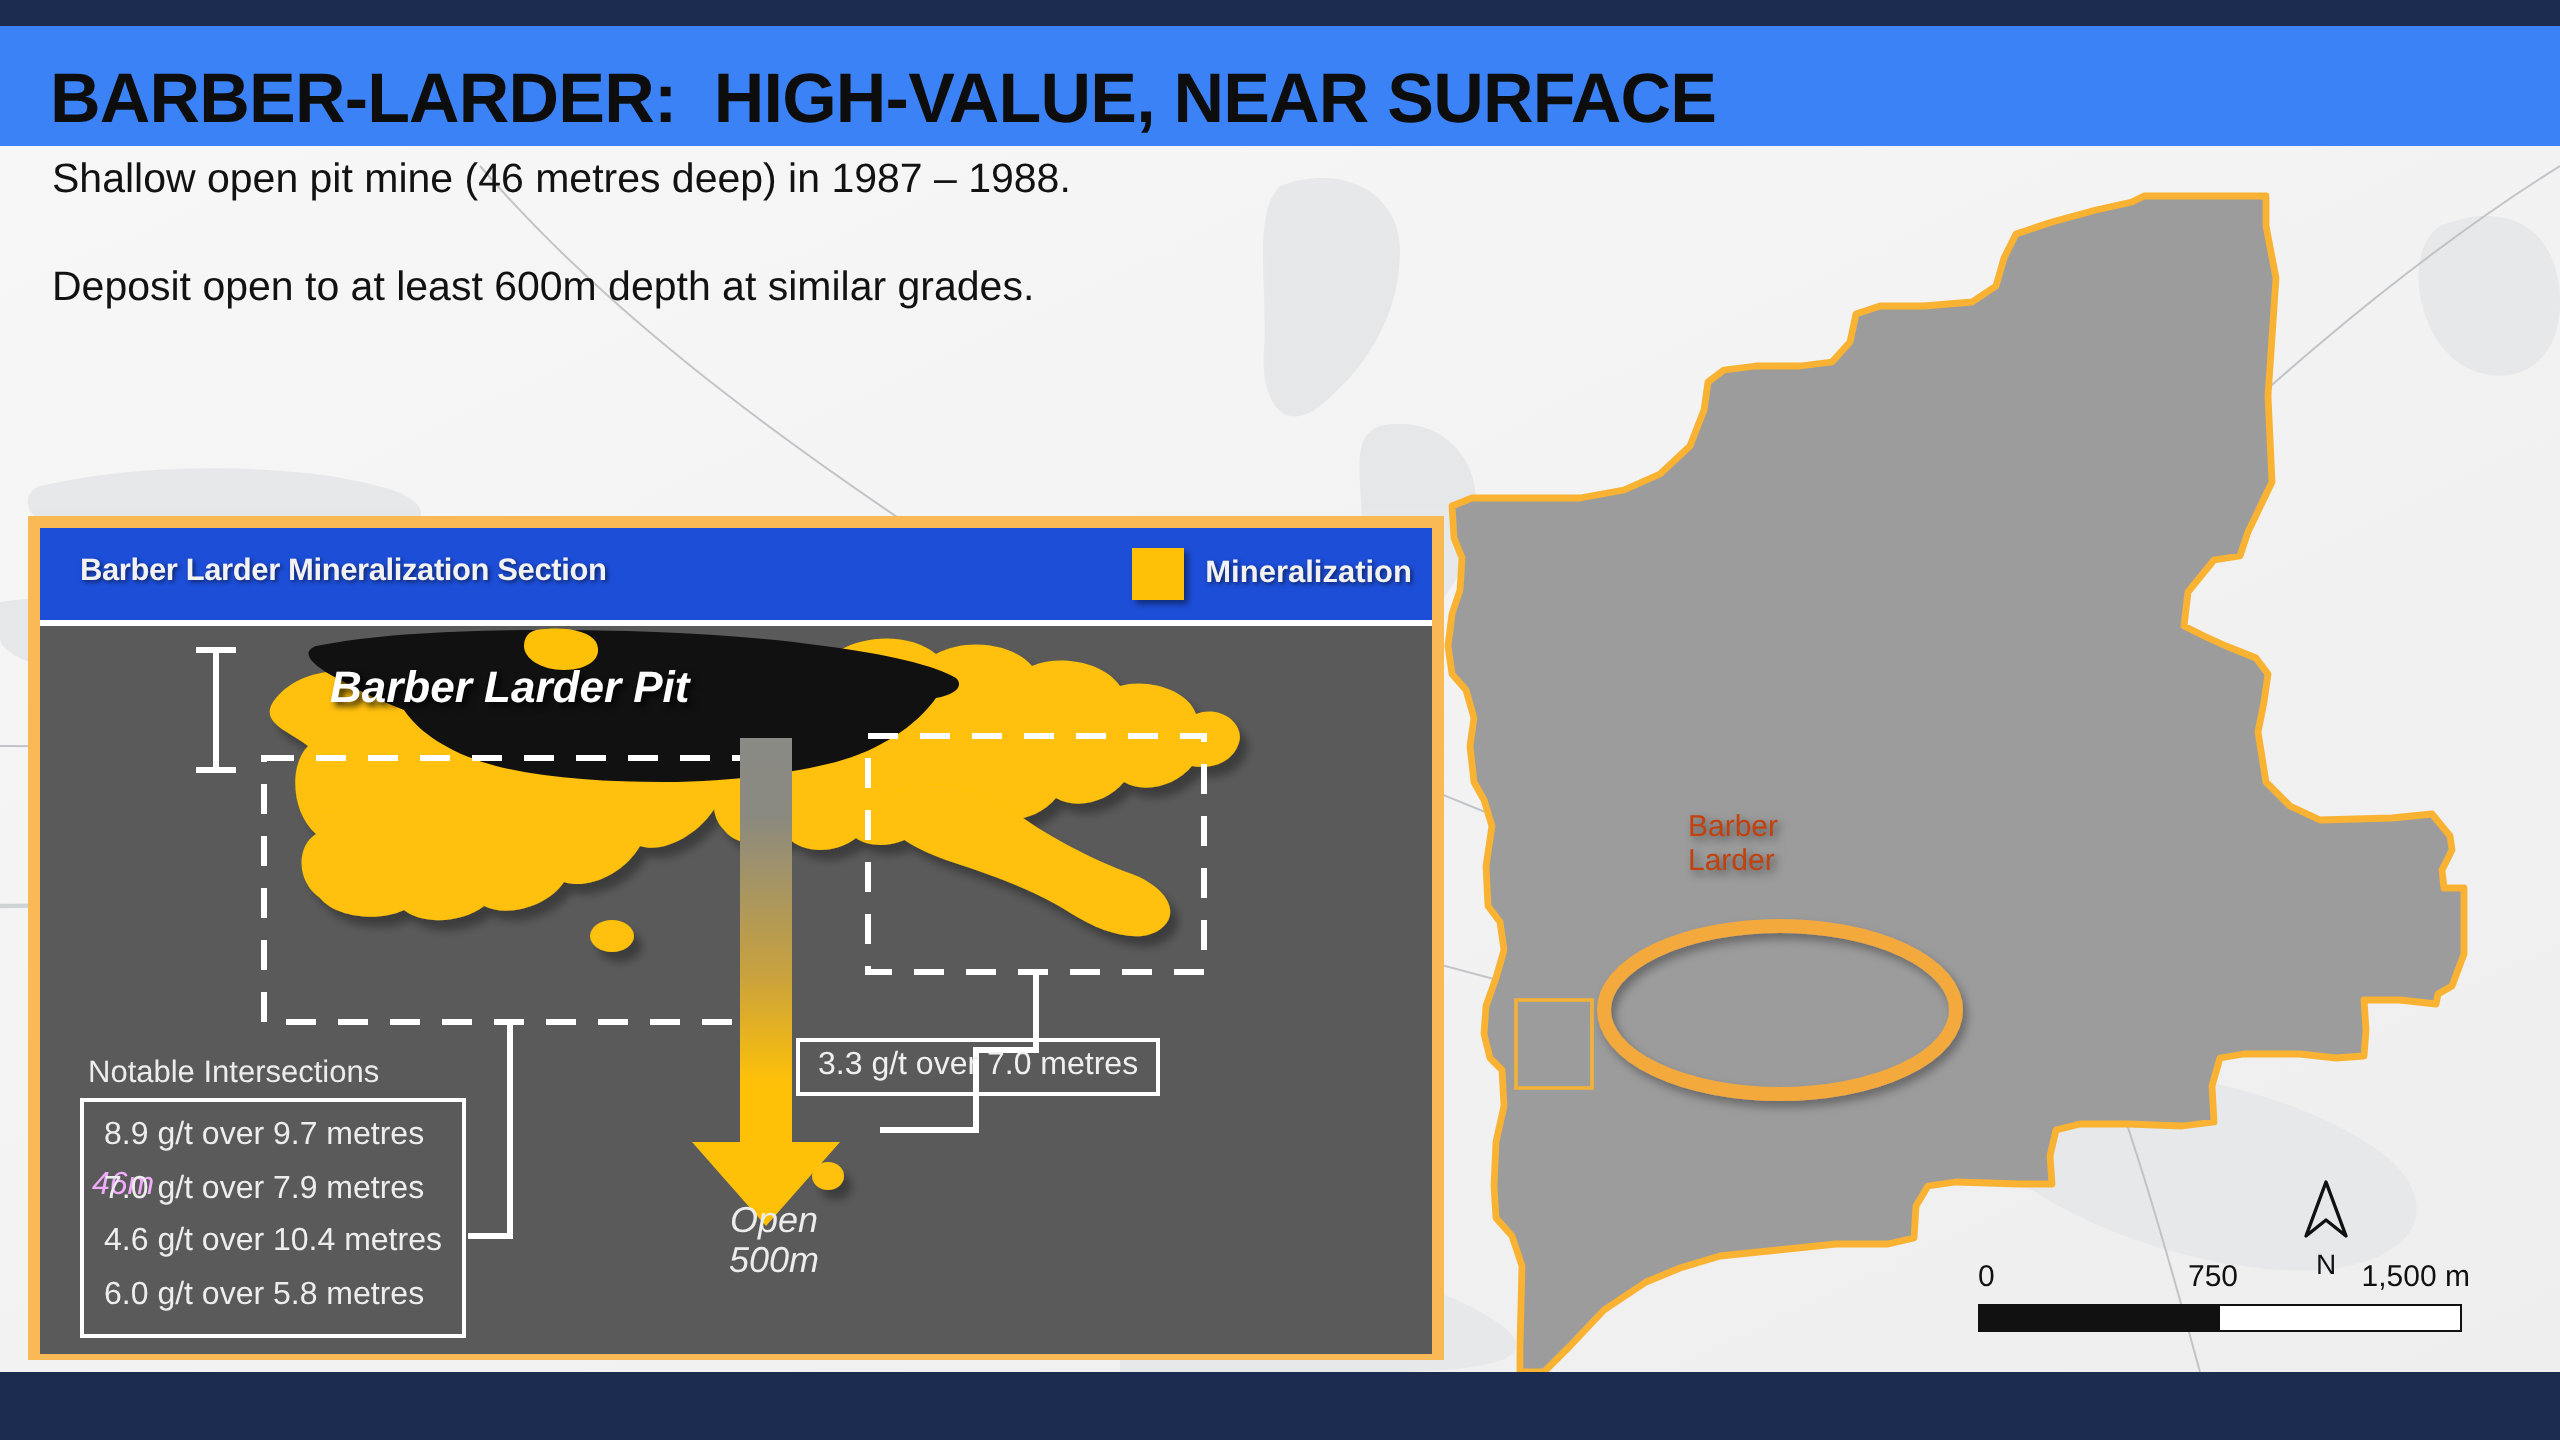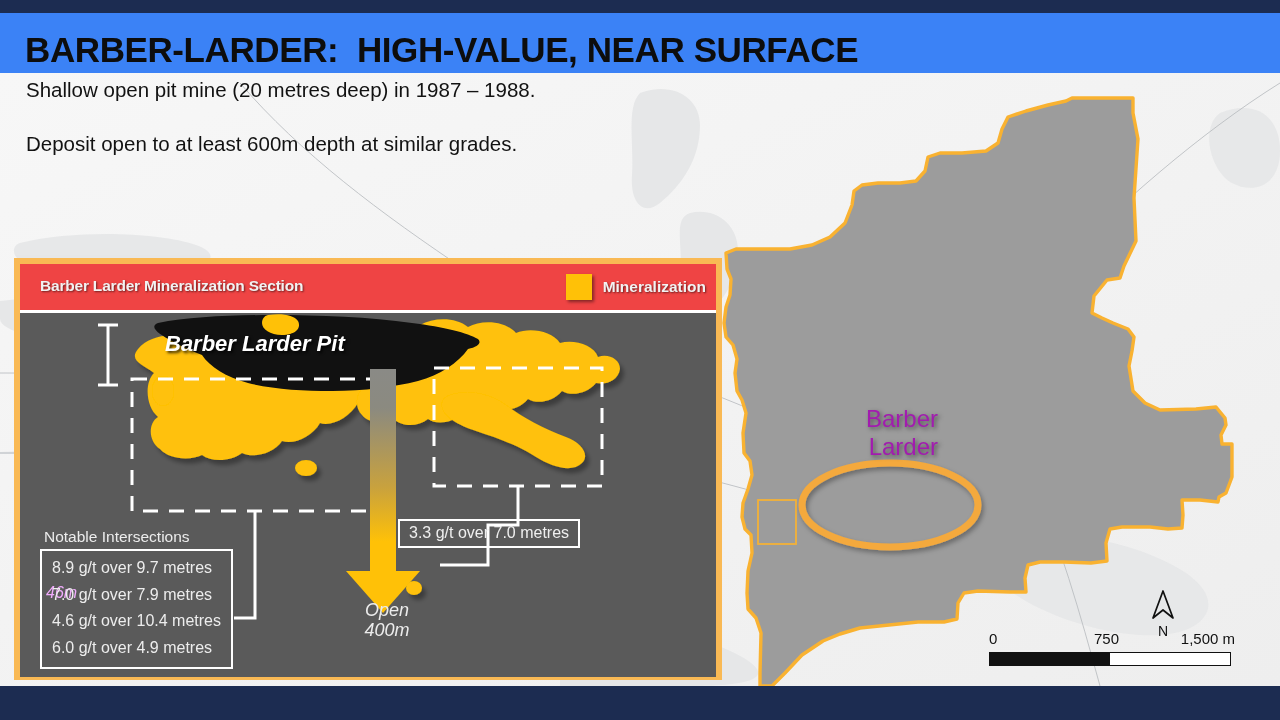--- a/index.html
+++ b/index.html
@@ -41,21 +41,21 @@
   }
 
   
   .panel{
     position:absolute; left:14px; top:258px; width:708px; height:422px;
     background:#5a5a5a; border:6px solid #f9b954; z-index:40;
     box-shadow:0 0 0 0 rgba(0,0,0,0);
   }
   .panel-head{
     position:absolute; left:0; top:0; width:100%; height:49px;
-    background:#ef4444; border-bottom:3px solid #ffffff;
+    background:#1d4ed8; border-bottom:3px solid #ffffff;
   }
   .panel-title{
     position:absolute; left:20px; top:13px;
     color:#f2f2f2; font-size:15.5px; font-weight:bold;
     text-shadow:1px 1px 2px rgba(0,0,0,.55);
     letter-spacing:-0.2px;
   }
   .legend{ position:absolute; right:10px; top:10px; display:flex; align-items:center; gap:11px; }
   .legend-swatch{ width:26px; height:26px; background:#ffc107; box-shadow:2px 2px 3px rgba(0,0,0,.45); }
   .legend-label{ color:#f2f2f2; font-size:15.5px; font-weight:bold; text-shadow:1px 1px 2px rgba(0,0,0,.55); }
@@ -75,22 +75,22 @@
   
   .notable{
     position:absolute; left:34px; top:525px; z-index:48;
   }
   .notable-title{ color:#ececec; font-size:15.5px; margin-bottom:3px; padding-left:4px; }
   .notable-box{ border:2px solid #ffffff; padding:4px 10px 6px 10px; }
   .notable-box div{ color:#ededed; font-size:16px; line-height:1.66; white-space:nowrap; }
 
   
   .map-label{
-    position:absolute; z-index:34; color:#a21caf; font-size:24px;
-    text-shadow:2px 2px 4px rgba(0,0,0,.5); line-height:1.15; text-align:right;
+    position:absolute; z-index:34; color:#c2410c; font-size:15px;
+    text-shadow:2px 2px 4px rgba(0,0,0,.5); line-height:1.15; text-align:left;
   }
   .scalebar{ position:absolute; left:989px; top:630px; z-index:34; }
   .scalebar-ticks{ position:relative; height:20px; width:242px; }
   .scalebar-ticks span{ position:absolute; font-size:15px; color:#111; white-space:nowrap;}
   .scalebar-bar{ display:flex; width:242px; height:14px; border:1px solid #111; margin-top:2px;}
   .scalebar-bar i{ flex:1; display:block; }
   .scalebar-bar i.dark{ background:#111; }
   .scalebar-bar i.light{ background:#fff; }
   .northarrow{ position:absolute; left:1146px; top:588px; z-index:34; text-align:center; width:34px;}
   .northarrow .n{ font-size:14px; color:#111; display:block; margin-top:-3px;}
@@ -160,21 +160,21 @@
 
       <rect x="758" y="427" width="38" height="44" fill="none" stroke="#f9b231" stroke-width="1.8" opacity="0.95"></rect>
 
       <g filter="url(#softsh)">
         <ellipse cx="890" cy="432" rx="88" ry="42" fill="none" stroke="#f4a93c" stroke-width="7"></ellipse>
       </g>
     </svg>
   </div>
 
   <div class="bullets">
-    <div class="bullet">Shallow open pit mine (20 metres deep) in 1987 – 1988.</div>
+    <div class="bullet">Shallow open pit mine (46 metres deep) in 1987 – 1988.</div>
     <div class="bullet">Deposit open to at least 600m depth at similar grades.</div>
   </div>
 
   <div class="map-label" style="left:844px; top:405px; width:94px;">
     <div>Barber</div>
     <div>Larder</div>
   </div>
 
   <div class="northarrow">
     <svg width="34" height="34" viewBox="0 0 34 34" xmlns="http://www.w3.org/2000/svg">
@@ -414,32 +414,32 @@
         <polyline points="498,173 498,212 468,212 468,252 420,252" fill="none" stroke="#ffffff" stroke-width="3"></polyline>
       </svg>
     </div>
 
     <div style="position:absolute; left:26px; top:320px; color:#f0abfc; font-size:16px; font-style:italic;">46m</div>
 
     <div style="position:absolute; left:145px; top:67px; color:#ffffff; font-size:22px; font-weight:bold; font-style:italic; text-shadow:2px 2px 3px rgba(0,0,0,.8);">Barber Larder Pit</div>
 
     <div style="position:absolute; left:334px; top:336px; color:#ececec; font-size:18px; font-style:italic; line-height:1.12; text-align:center; width:66px;">
       <div>Open</div>
-      <div>400m</div>
+      <div>500m</div>
     </div>
 
     <div class="callout" style="left:378px; top:255px;">3.3 g/t over 7.0 metres</div>
 
     <div class="notable" style="left:20px; top:264px;">
       <div class="notable-title">Notable Intersections</div>
       <div class="notable-box">
         <div>8.9 g/t over 9.7 metres</div>
         <div>7.0 g/t over 7.9 metres</div>
         <div>4.6 g/t over 10.4 metres</div>
-        <div>6.0 g/t over 4.9 metres</div>
+        <div>6.0 g/t over 5.8 metres</div>
       </div>
     </div>
 
   </div>
 
   <div class="titleband">
     <div class="title">BARBER-LARDER:  HIGH-VALUE, NEAR SURFACE</div>
   </div>
   <div class="topbar"></div>
   <div class="bottombar"></div>

